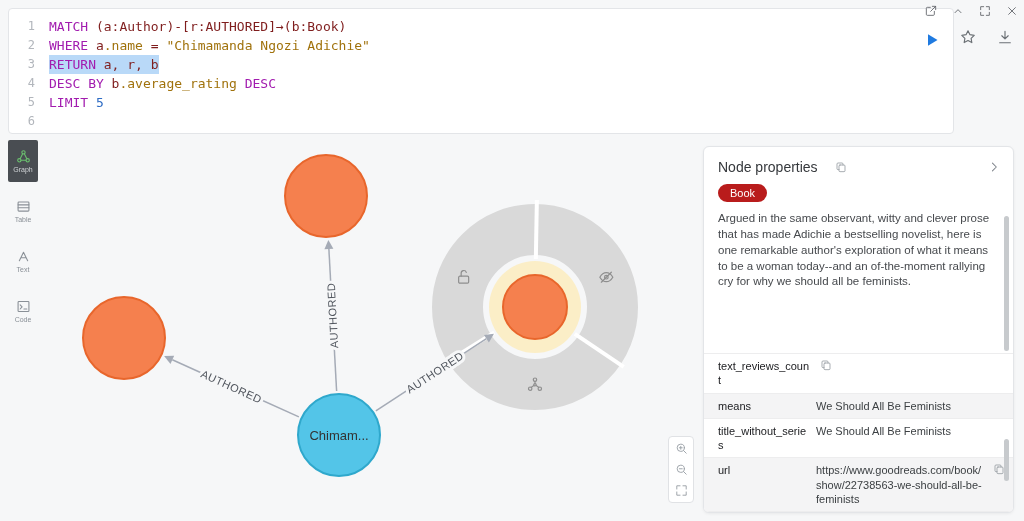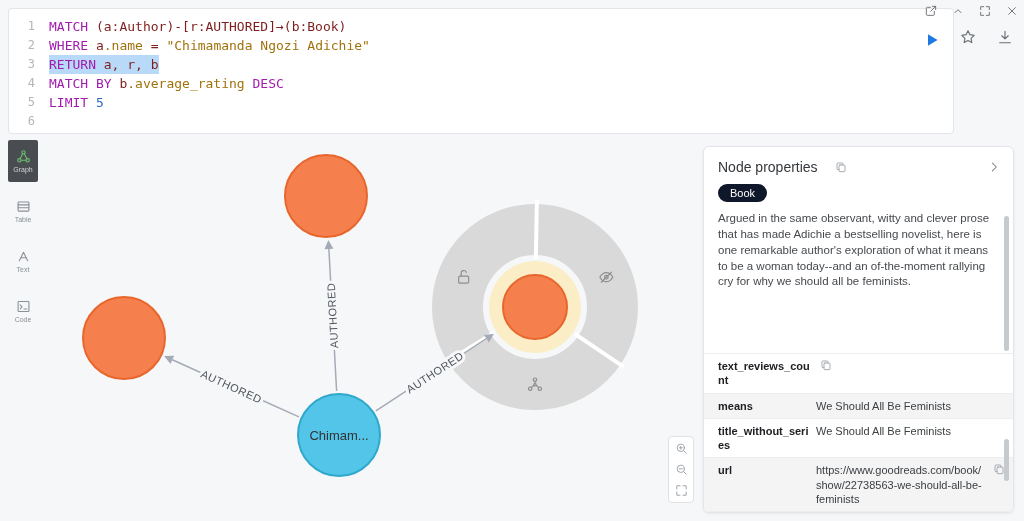--- a/index.html
+++ b/index.html
@@ -51,21 +51,21 @@
   .insp-header{display:flex;align-items:center;padding:12px 12px 8px 14px;gap:17px}
   .insp-title{font-size:14px;color:#35383c}
   .insp-copy{color:#9aa0a6;display:inline-flex}
   .insp-copy svg{width:12px;height:12px}
   .insp-chevron{margin-left:auto;color:#7d838a;cursor:pointer;display:inline-flex}
   .insp-chevron svg{width:14px;height:14px}
   .badge{display:inline-block;margin:0 0 9px 14px;color:#fff;font-size:11px;padding:3px 12px;border-radius:12px}
   .desc{margin:0 22px 8px 14px;height:134px;overflow:hidden;line-height:1.38;color:#46494d;font-size:11.5px}
   .prop-row{display:flex;padding:5px 8px 5px 14px;border-top:1px solid #ededee;gap:6px;align-items:flex-start;font-size:11px}
   .prop-row.shaded{background:#f4f4f5}
-  .pk{width:92px;flex:none;font-weight:bold;color:#202124;word-break:break-all;line-height:1.3}
+  .pk{width:92px;flex:none;font-weight:normal;color:#202124;word-break:break-all;line-height:1.3}
   .pv{flex:1;color:#3c4043;overflow-wrap:anywhere;line-height:1.3}
   .pc{width:16px;flex:none;color:#9aa0a6;display:flex;justify-content:flex-end}
   .pc svg{width:12px;height:12px}
   .sb-thumb{position:absolute;width:5px;border-radius:3px;background:#c7cacd;right:4px}
 </style>
 </head>
 <body>
 
 <div class="top-icons" id="top-icons">
     <span class="top-ic">
@@ -101,21 +101,21 @@
       <div class="ed-line">
         <span class="ln">2</span>
         <span class="code"><span class="tk-kw">WHERE</span><span class="tk-pl"> a</span><span class="tk-prop">.name</span><span class="tk-pl"> = </span><span class="tk-str">"Chimamanda Ngozi Adichie"</span></span>
       </div>
       <div class="ed-line">
         <span class="ln">3</span>
         <span class="code sel"><span class="tk-kw">RETURN</span><span class="tk-pl"> a, r, b</span></span>
       </div>
       <div class="ed-line">
         <span class="ln">4</span>
-        <span class="code"><span class="tk-kw">MATCH BY</span><span class="tk-pl"> b</span><span class="tk-prop">.average_rating</span><span class="tk-pl"> </span><span class="tk-kw">DESC</span></span>
+        <span class="code"><span class="tk-kw">DESC BY</span><span class="tk-pl"> b</span><span class="tk-prop">.average_rating</span><span class="tk-pl"> </span><span class="tk-kw">DESC</span></span>
       </div>
       <div class="ed-line">
         <span class="ln">5</span>
         <span class="code"><span class="tk-kw">LIMIT</span><span class="tk-pl"> </span><span class="tk-num">5</span></span>
       </div>
       <div class="ed-line">
         <span class="ln">6</span>
         <span class="code"></span>
       </div>
     </div>
@@ -251,21 +251,21 @@
           <rect x="6" y="6" width="9" height="10" rx="1.5"></rect>
           <path d="M12 6V4.5A1.5 1.5 0 0 0 10.5 3H4.5A1.5 1.5 0 0 0 3 4.5v7A1.5 1.5 0 0 0 4.5 13H6"></path>
         </svg>
       </span>
     <span class="insp-chevron" id="insp-chevron">
         <svg viewBox="0 0 18 18" fill="none" stroke="currentColor" stroke-width="1.3" stroke-linecap="round" stroke-linejoin="round">
           <path d="M7 4l5 5-5 5"></path>
         </svg>
       </span>
   </div>
-  <span class="badge" id="node-badge" style="background: #0f172a;">Book</span>
+  <span class="badge" id="node-badge" style="background: #b91c1c;">Book</span>
   <div class="desc">Argued in the same observant, witty and clever prose that has made Adichie a bestselling novelist, here is one remarkable author's exploration of what it means to be a woman today--and an of-the-moment rallying cry for why we should all be feminists.</div>
   <div id="prop-rows">
       <div class="prop-row">
         <div class="pk">text_reviews_count</div>
         <div class="pc">
           <svg viewBox="0 0 18 18" fill="none" stroke="currentColor" stroke-width="1.3" stroke-linecap="round" stroke-linejoin="round">
             <rect x="6" y="6" width="9" height="10" rx="1.5"></rect>
             <path d="M12 6V4.5A1.5 1.5 0 0 0 10.5 3H4.5A1.5 1.5 0 0 0 3 4.5v7A1.5 1.5 0 0 0 4.5 13H6"></path>
           </svg>
         </div>

